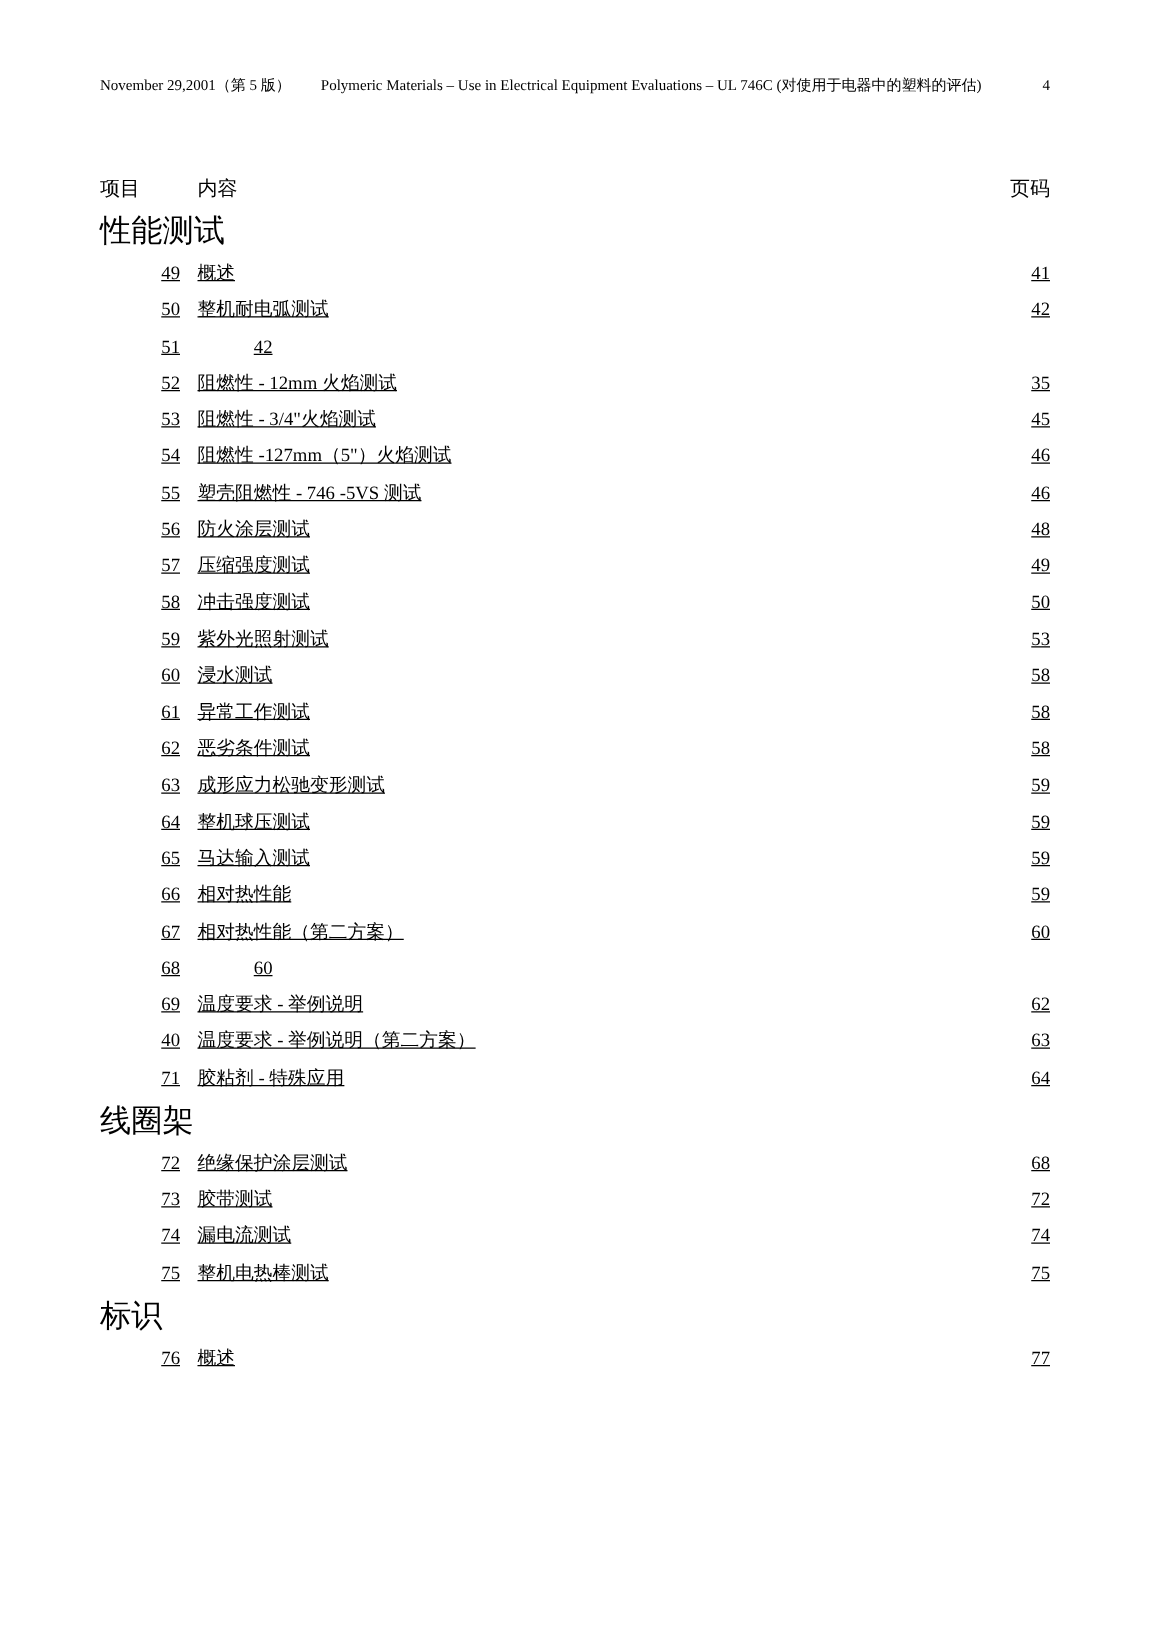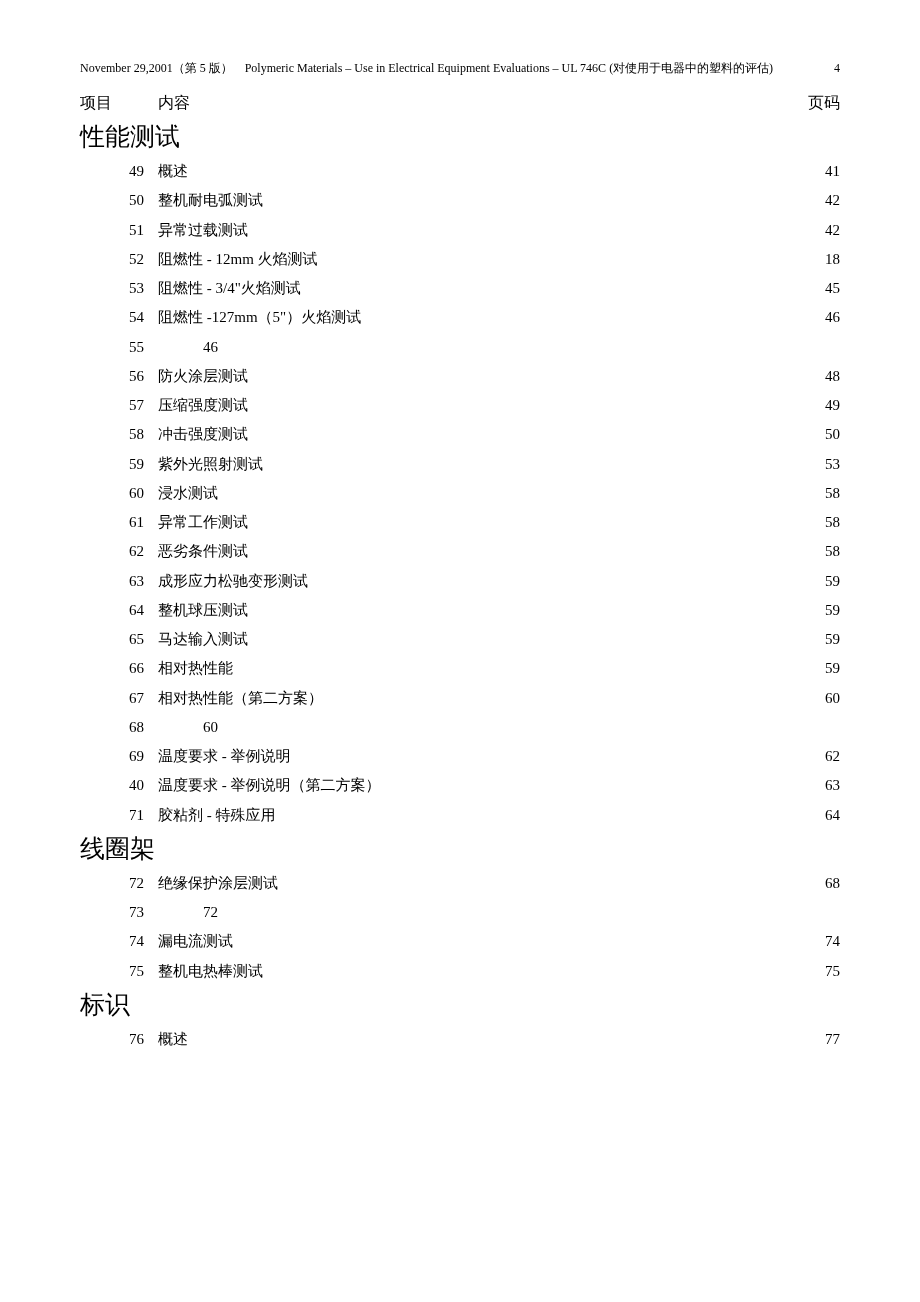--- a/index.html
+++ b/index.html
@@ -10,24 +10,25 @@
     body {
       font-family: "SimSun", "宋体", "Times New Roman", serif;
       background: #ffffff;
       color: #000000;
       width: 920px;
       min-height: 1302px;
       padding: 60px 80px 40px 80px;
     }
     .header-line {
       font-size: 12px;
-      margin-bottom: 16px;
+      margin-bottom: 64px;
       display: flex;
       align-items: baseline;
       white-space: nowrap;
+      gap: 12px;
     }
     .header-date {
       margin-right: 12px;
     }
     .header-title {
       margin-right: 12px;
     }
     .header-pagenum {
       margin-left: auto;
       padding-left: 20px;
@@ -51,20 +52,21 @@
     .section-title {
       font-size: 25px;
       margin-top: 2px;
       margin-bottom: 4px;
     }
     .toc-row {
       display: flex;
       align-items: flex-end;
       font-size: 15px;
       line-height: 1.95;
+      text-decoration: underline;
     }
     .toc-num {
       width: 78px;
       text-align: right;
       padding-right: 14px;
     }
     .toc-content {
       flex: 1;
     }
     .toc-page {
@@ -94,40 +96,40 @@
       <div class="toc-content">概述</div>
       <div class="toc-page">41</div>
     </div>
     <div class="toc-row">
       <div class="toc-num">50</div>
       <div class="toc-content">整机耐电弧测试</div>
       <div class="toc-page">42</div>
     </div>
     <div class="toc-row">
       <div class="toc-num">51</div>
-      <div class="toc-content">异常过载测试</div>
       <div class="toc-page">42</div>
     </div>
     <div class="toc-row">
       <div class="toc-num">52</div>
       <div class="toc-content">阻燃性  - 12mm 火焰测试</div>
-      <div class="toc-page">18</div>
+      <div class="toc-page">35</div>
     </div>
     <div class="toc-row">
       <div class="toc-num">53</div>
       <div class="toc-content">阻燃性  - 3/4"火焰测试</div>
       <div class="toc-page">45</div>
     </div>
     <div class="toc-row">
       <div class="toc-num">54</div>
       <div class="toc-content">阻燃性  -127mm（5"）火焰测试</div>
       <div class="toc-page">46</div>
     </div>
     <div class="toc-row">
       <div class="toc-num">55</div>
+      <div class="toc-content">塑壳阻燃性  -   746 -5VS  测试</div>
       <div class="toc-page">46</div>
     </div>
     <div class="toc-row">
       <div class="toc-num">56</div>
       <div class="toc-content">防火涂层测试</div>
       <div class="toc-page">48</div>
     </div>
     <div class="toc-row">
       <div class="toc-num">57</div>
       <div class="toc-content">压缩强度测试</div>
@@ -203,20 +205,21 @@
       <div class="toc-page">64</div>
     </div>
     <div class="section-title">线圈架</div>
     <div class="toc-row">
       <div class="toc-num">72</div>
       <div class="toc-content">绝缘保护涂层测试</div>
       <div class="toc-page">68</div>
     </div>
     <div class="toc-row">
       <div class="toc-num">73</div>
+      <div class="toc-content">胶带测试</div>
       <div class="toc-page">72</div>
     </div>
     <div class="toc-row">
       <div class="toc-num">74</div>
       <div class="toc-content">漏电流测试</div>
       <div class="toc-page">74</div>
     </div>
     <div class="toc-row">
       <div class="toc-num">75</div>
       <div class="toc-content">整机电热棒测试</div>

